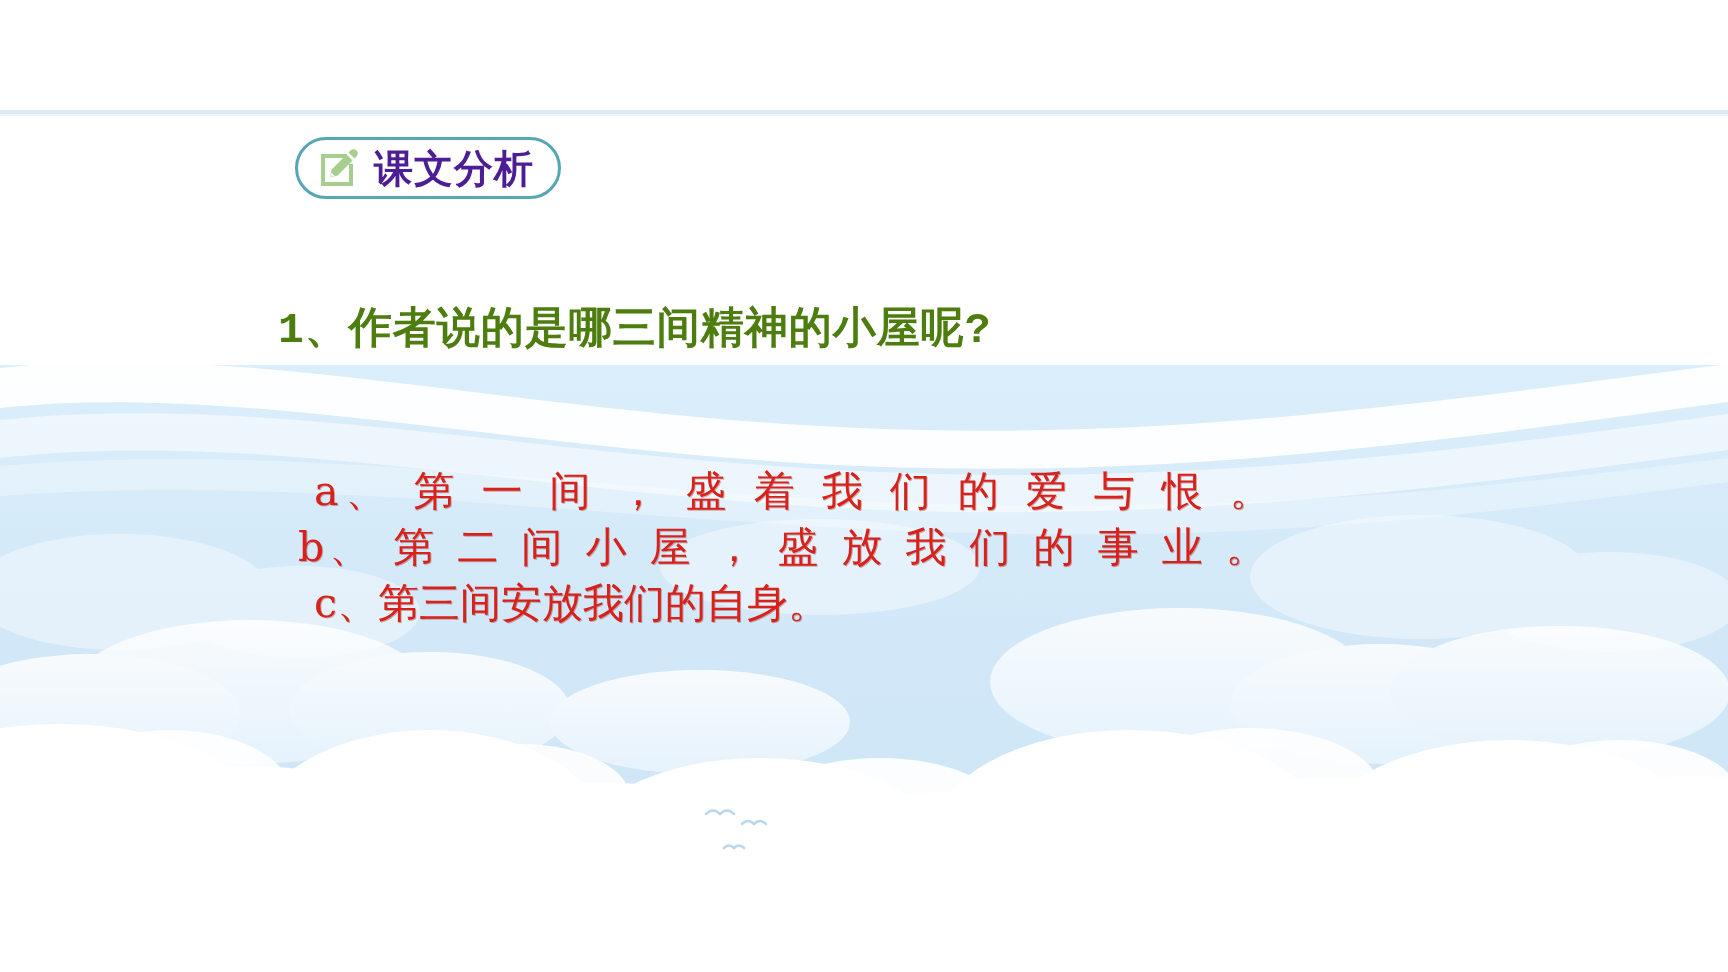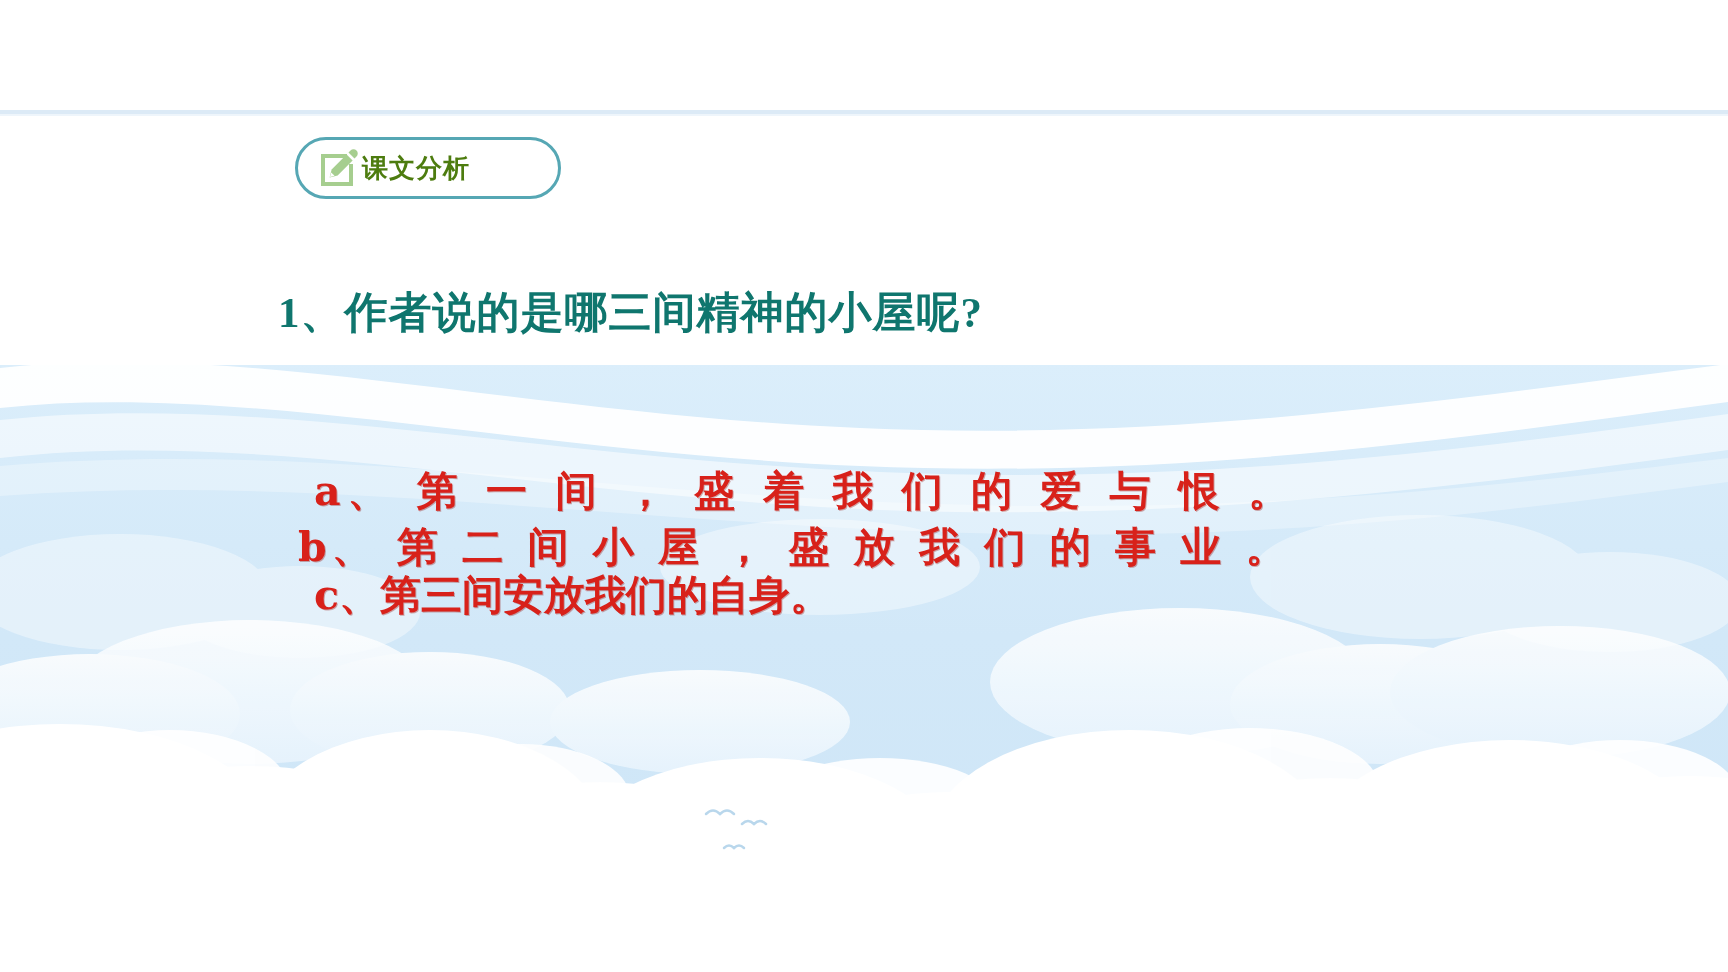--- a/index.html
+++ b/index.html
@@ -21,55 +21,55 @@
     width:266px;height:62px;
     border:3px solid #56a7b4;
     border-radius:34px;
     background:#ffffff;
     display:flex;align-items:center;
     box-sizing:border-box;
     z-index:8;
   }
   .badge-icon{width:46px;height:46px;margin-left:18px;flex:none;position:relative;}
   .badge-label{
-    margin-left:0;
+    margin-left:12px;
     font-family:"DejaVu Sans",sans-serif;
-    font-size:26px;font-weight:700;color:#4d7c0f;
+    font-size:39px;font-weight:700;color:#4c1d95;
     letter-spacing:1px;line-height:1;
   }
 
   
   .question{
-    position:absolute;left:278px;top:284px;
-    font-family:Liberation Serif, serif;
-    font-size:43px;font-weight:700;color:#0f766e;
+    position:absolute;left:278px;top:299px;
+    font-family:Liberation Mono, monospace;
+    font-size:43px;font-weight:700;color:#4d7c0f;
     letter-spacing:1px;white-space:nowrap;
     z-index:8;
   }
 
   
   .sky{
     position:absolute;left:0;top:362px;width:1728px;height:610px;
     background:linear-gradient(180deg,#d8ecfa 0%,#d3e9f9 30%,#cfe6f8 60%,#cfe7f8 100%);
     overflow:hidden;z-index:1;
   }
   .sky svg{display:block;width:1728px;height:610px;}
 
   
   .answers{position:absolute;left:0;top:455px;width:1728px;z-index:9;}
   .ans{
     font-family:"DejaVu Serif","Liberation Serif",serif;
-    font-weight:700;color:#d8211a;
+    font-weight:400;color:#d8211a;
     font-size:41px;line-height:56px;
     white-space:nowrap;
     text-shadow:1px 1px 0 rgba(150,20,15,.35);
   }
   .ans-a{position:absolute;left:314px;top:8px;letter-spacing:7px;}
   .ans-b{position:absolute;left:298px;top:64px;letter-spacing:5px;}
-  .ans-c{position:absolute;left:314px;top:112px;letter-spacing:0px;}
+  .ans-c{position:absolute;left:314px;top:120px;letter-spacing:0px;}
 </style>
 </head>
 <body>
 
 <div class="slide">
 
   <div class="sky">
     <svg viewBox="0 0 1728 610" preserveAspectRatio="none">
       <defs>
         <linearGradient id="skyg" x1="0" y1="0" x2="0" y2="1">

